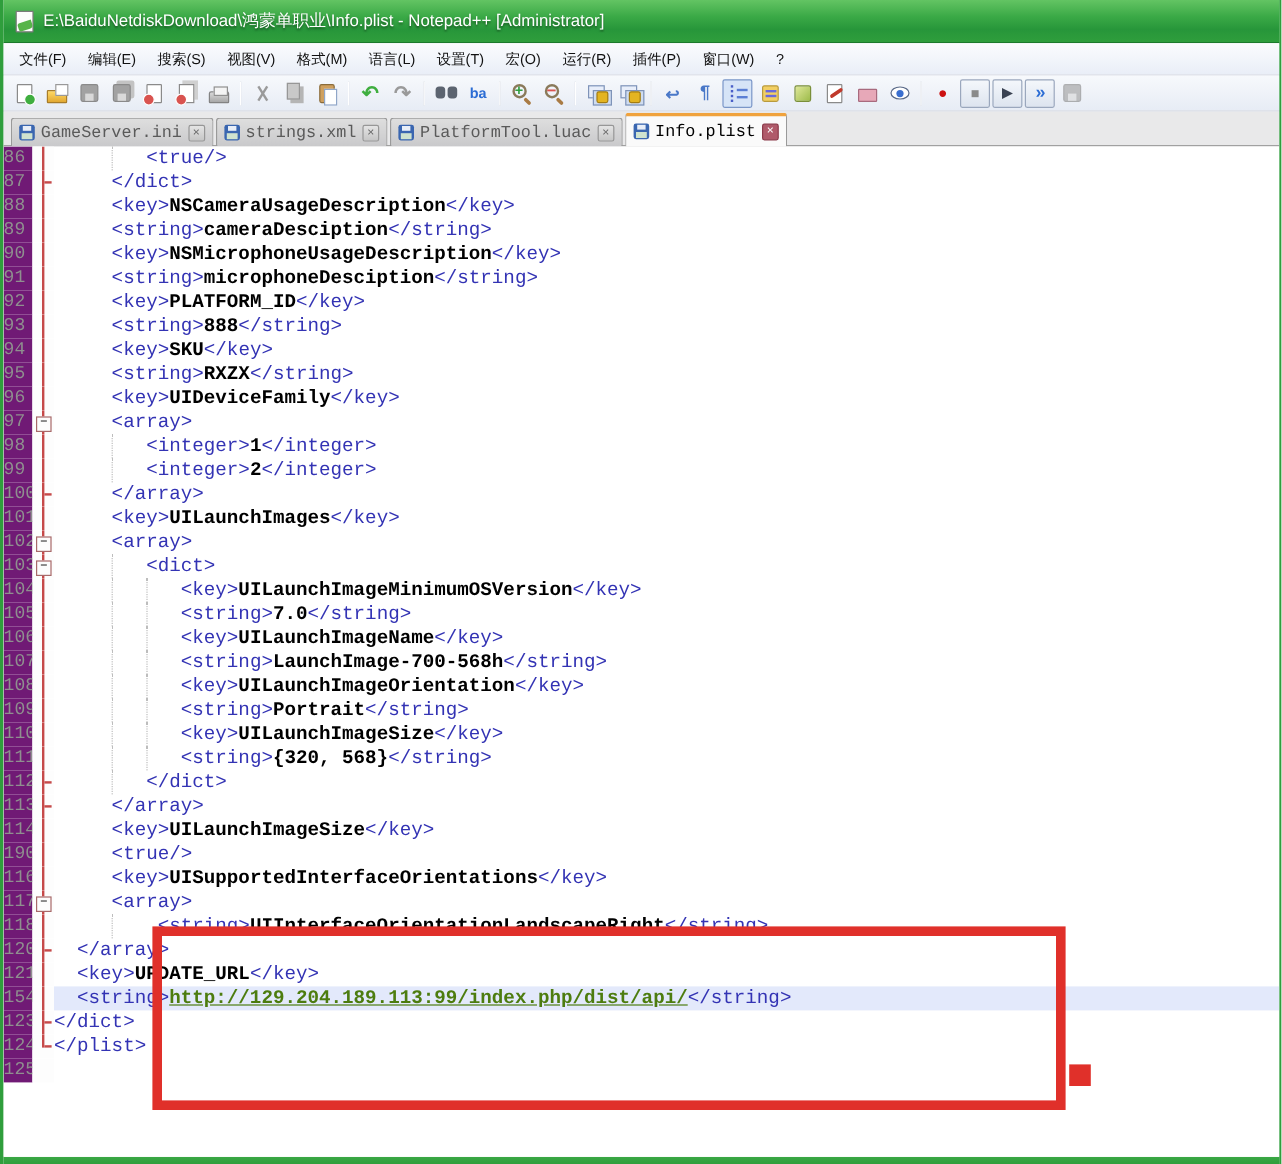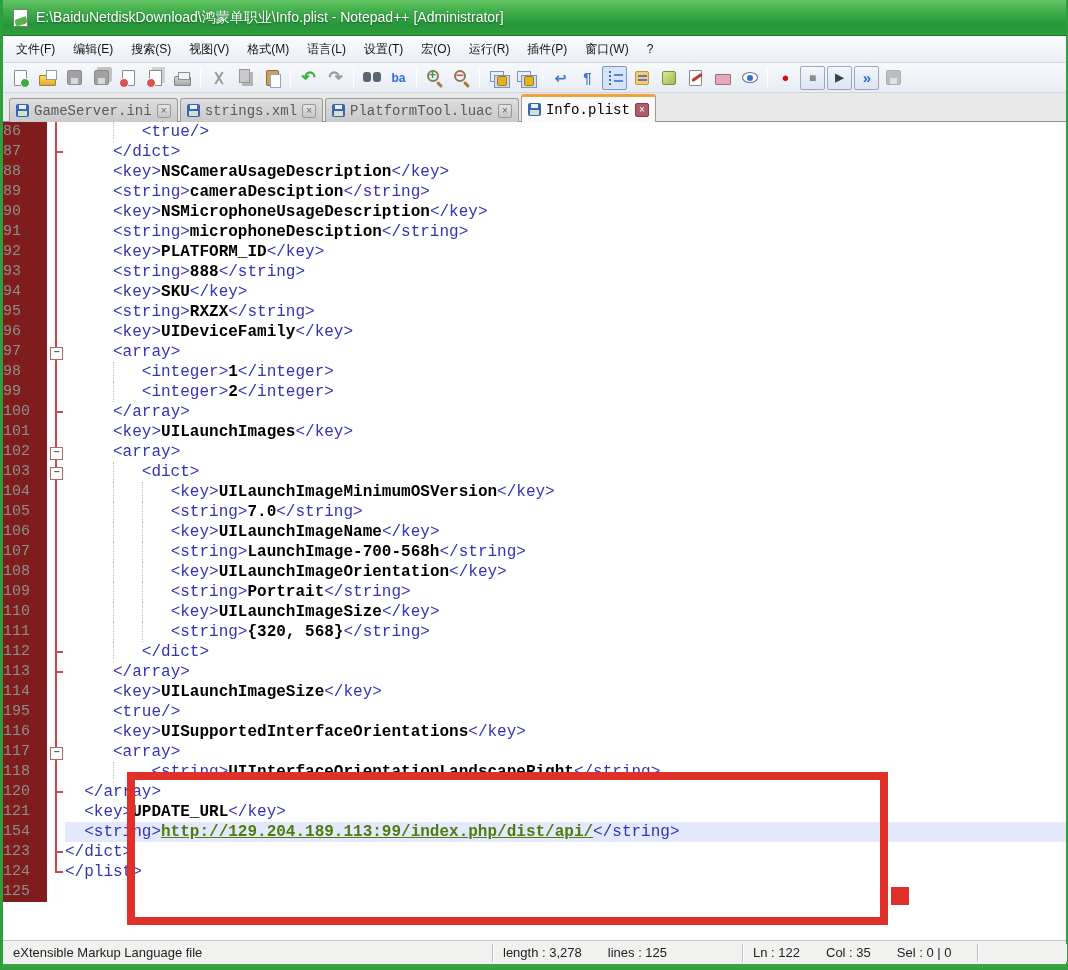--- a/index.html
+++ b/index.html
@@ -77,21 +77,21 @@
   .tab.active { height:28px; background:#fafafa; color:#000; border-top:3px solid #f0a23c; top:1px; z-index:2; }
   .floppy { width:13px; height:13px; background:#3a66b0; border-radius:2px; position:relative; flex:0 0 auto; }
   .floppy::before { content:''; position:absolute; left:3px; top:1px; width:7px; height:4px; background:#e8eef8; }
   .floppy::after { content:''; position:absolute; left:2px; bottom:1px; width:9px; height:5px; background:#cfe3cf; }
   .tclose { width:14px; height:14px; display:flex; align-items:center; justify-content:center; font-size:10px; font-family:"Liberation Sans",sans-serif; background:linear-gradient(#e4e4e4,#c6c6c6); border:1px solid #979797; color:#666; border-radius:2px; }
   .tab.active .tclose { background:#b05a6a; border-color:#8c3a4a; color:#fff; }
 
   
   .editor { flex:1; background:#fff; position:relative; overflow:hidden; font-family:"Liberation Mono", monospace; font-size:16px; }
   .row { display:flex; height:20px; line-height:20px; }
-  .lnum { width:44px; background:#7f1d1d; color:#8f8f8f; text-align:left; padding-right:9px; font-size:15px; flex:0 0 auto; }
+  .lnum { width:24px; background:#701a75; color:#8f8f8f; text-align:right; padding-right:9px; font-size:15px; flex:0 0 auto; }
   .fold { width:18px; flex:0 0 auto; position:relative; background:#fdfdfd; }
   .f-line::before, .f-tick::before, .f-box::before { content:''; position:absolute; left:8px; top:0; bottom:0; width:2px; background:#c64a4a; }
   .f-tick::after { content:''; position:absolute; left:10px; top:9px; width:6px; height:2px; background:#c64a4a; }
   .f-end::before { content:''; position:absolute; left:8px; top:0; height:11px; width:2px; background:#c64a4a; }
   .f-end::after { content:''; position:absolute; left:10px; top:9px; width:6px; height:2px; background:#c64a4a; }
   .f-box::after { content:'\2212'; position:absolute; left:3px; top:5px; width:11px; height:11px; background:#fcfcfc; border:1px solid #a86a6a; color:#555; font-size:10px; line-height:9px; text-align:center; font-weight:bold; }
   .code { flex:1; white-space:pre; position:relative; color:#000; }
   .row.cur .code { background:#e3e9fb; }
   .xml-tag { color:#3333b4; }
   .xml-text { color:#000; font-weight:bold; }
@@ -412,21 +412,21 @@
         <span class="lnum">113</span>
         <span class="fold f-tick"></span>
         <span class="code">     <span class="xml-tag">&lt;/array&gt;</span></span>
       </div>
       <div class="row">
         <span class="lnum">114</span>
         <span class="fold f-line"></span>
         <span class="code">     <span class="xml-tag">&lt;key&gt;</span><span class="xml-text">UILaunchImageSize</span><span class="xml-tag">&lt;/key&gt;</span></span>
       </div>
       <div class="row">
-        <span class="lnum">195</span>
+        <span class="lnum">190</span>
         <span class="fold f-line"></span>
         <span class="code">     <span class="xml-tag">&lt;true/&gt;</span></span>
       </div>
       <div class="row">
         <span class="lnum">116</span>
         <span class="fold f-line"></span>
         <span class="code">     <span class="xml-tag">&lt;key&gt;</span><span class="xml-text">UISupportedInterfaceOrientations</span><span class="xml-tag">&lt;/key&gt;</span></span>
       </div>
       <div class="row">
         <span class="lnum">117</span>
@@ -463,30 +463,17 @@
         <span class="fold f-end"></span>
         <span class="code"><span class="xml-tag">&lt;/plist&gt;</span></span>
       </div>
       <div class="row">
         <span class="lnum">125</span>
         <span class="fold "></span>
         <span class="code"></span>
       </div>
     </div>
 
-  <div class="statusbar">
-    <div class="sb-sec sb-doctype">eXtensible Markup Language file</div>
-    <div class="sb-sec sb-size">
-      <span>length : 3,278</span>
-      <span>lines : 125</span>
-    </div>
-    <div class="sb-sec sb-pos">
-      <span>Ln : 122</span>
-      <span>Col : 35</span>
-      <span>Sel : 0 | 0</span>
-    </div>
-    <div class="sb-sec sb-tail"></div>
-  </div>
   <div class="greenbottom"></div>
 </div>
 
 <div class="annbox" id="annbox" style="border-color: rgb(224, 48, 42);"></div>
 <div class="annsquare" id="annsquare" style="background: rgb(224, 48, 42);"></div>
 
 </body></html>

